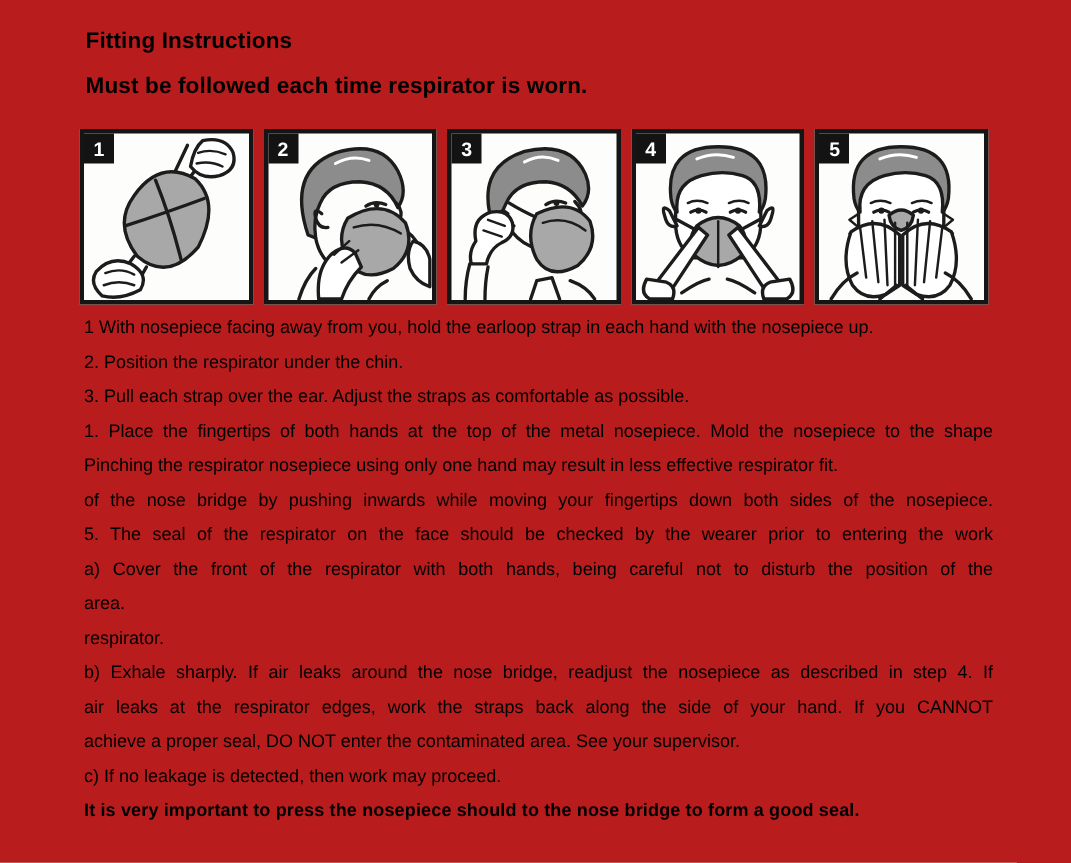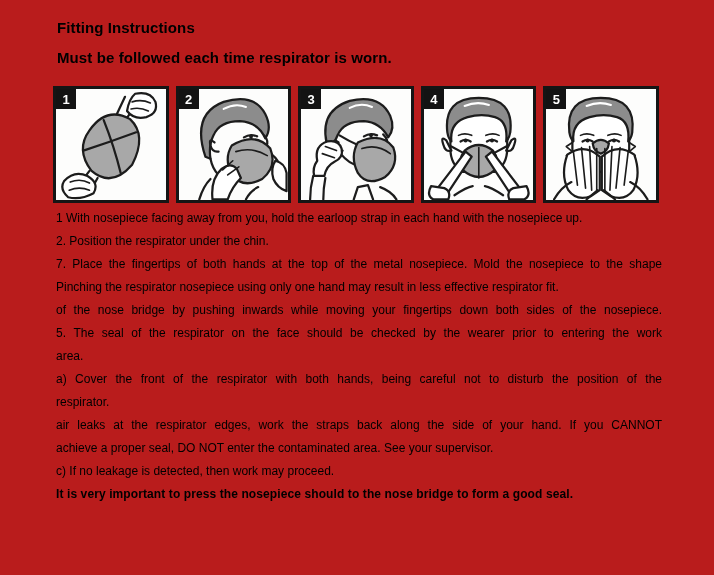--- a/index.html
+++ b/index.html
@@ -153,26 +153,28 @@
         <path class="ln" d="M40 108 L51 99 M68 108 L57 99"></path>
         <path class="ln" d="M8 108 Q15 96 25 91 M83 91 Q93 96 100 108"></path>
       </svg>
     </figure>
 
   </div>
 
   <div class="body-text">
     <div class="tline">1 With nosepiece facing away from you, hold the earloop strap in each hand with the nosepiece up.</div>
     <div class="tline">2. Position the respirator under the chin.</div>
-    <div class="tline j">7. Place the fingertips of both hands at the top of the metal nosepiece. Mold the nosepiece to the shape</div>
+    <div class="tline">3. Pull each strap over the ear. Adjust the straps as comfortable as possible.</div>
+    <div class="tline j">1. Place the fingertips of both hands at the top of the metal nosepiece. Mold the nosepiece to the shape</div>
     <div class="tline">Pinching the respirator nosepiece using only one hand may result in less effective respirator fit.</div>
     <div class="tline j">of the nose bridge by pushing inwards while moving your fingertips down both sides of the nosepiece.</div>
     <div class="tline j">5. The seal of the respirator on the face should be checked by the wearer prior to entering the work</div>
+    <div class="tline j">a) Cover the front of the respirator with both hands, being careful not to disturb the position of the</div>
     <div class="tline">area.</div>
-    <div class="tline j">a) Cover the front of the respirator with both hands, being careful not to disturb the position of the</div>
     <div class="tline">respirator.</div>
+    <div class="tline j">b) Exhale sharply. If air leaks around the nose bridge, readjust the nosepiece as described in step 4. If</div>
     <div class="tline j">air leaks at the respirator edges, work the straps back along the side of your hand. If you CANNOT</div>
     <div class="tline">achieve a proper seal, DO NOT enter the contaminated area. See your supervisor.</div>
     <div class="tline">c) If no leakage is detected, then work may proceed.</div>
     <div class="tline b">It is very important to press the nosepiece should to the nose bridge to form a good seal.</div>
   </div>
 
 </div>
 
 </body></html>

